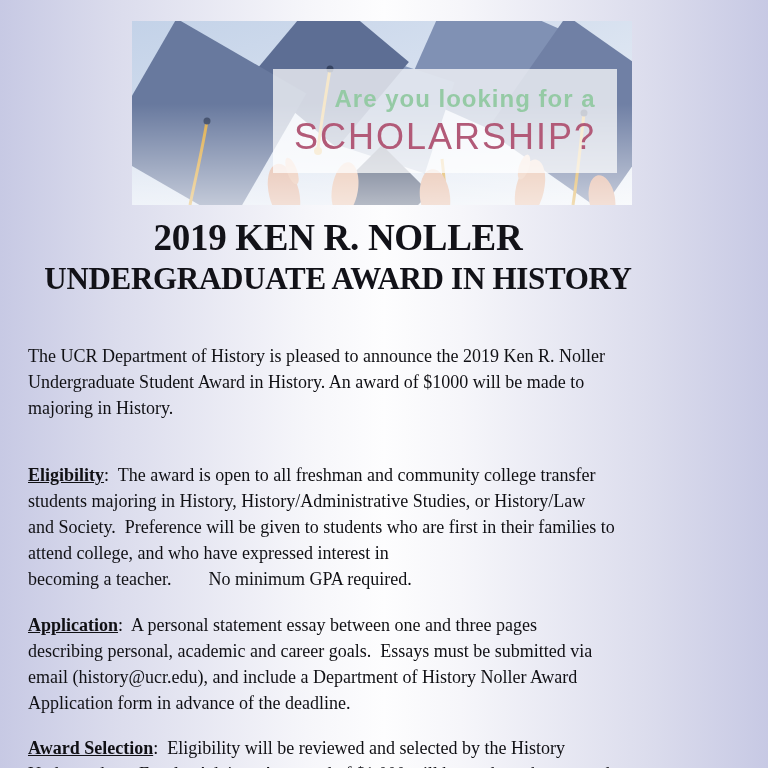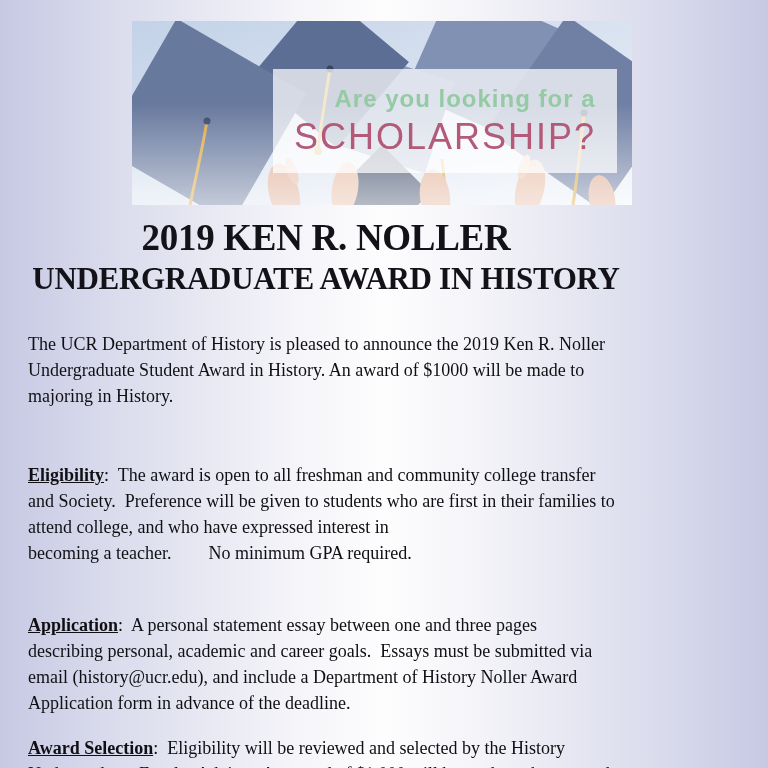--- a/index.html
+++ b/index.html
@@ -17,27 +17,27 @@
   }
   .hero-q{
     margin-top:16px;font-family:"Liberation Sans",sans-serif;font-weight:bold;
     font-size:24px;line-height:28px;letter-spacing:1px;color:#95caa5;margin-left:40px;
   }
   .hero-s{
     margin-top:4px;font-family:"Liberation Sans",sans-serif;font-weight:normal;
     font-size:36px;line-height:40px;letter-spacing:2px;color:#b25a78;
   }
   
-  .title{position:absolute;left:0;top:216px;width:652px;text-align:center;font-weight:bold;color:#121218;}
+  .title{position:absolute;left:0;top:216px;width:652px;text-align:center;font-weight:bold;color:#121218;padding-left:12px;}
   .title-1{font-size:37px;line-height:44px;letter-spacing:-0.3px;}
   .title-2{font-size:31px;line-height:37px;letter-spacing:-0.3px;}
   
   .block{position:absolute;left:28px;width:716px;font-size:18px;line-height:26px;}
   .block .line{white-space:pre;}
-  .intro{top:331px;}
+  .intro{top:343px;}
   .elig{top:462px;}
   .app{top:612px;}
   .award{top:735px;}
   .h{font-weight:bold;text-decoration:underline;}
   .u{margin-left:28px;}
 </style>
 </head>
 <body>
 
 <div class="page">
@@ -109,20 +109,21 @@
   </div>
 
   <div class="block intro">
     <div class="line">The UCR Department of History is pleased to announce the 2019 Ken R. Noller</div>
     <div class="line">Undergraduate Student Award in History. An award of $1000 will be made to</div>
     <div class="line">majoring in History.</div>
   </div>
 
   <div class="block elig">
     <div class="line"><span class="h">Eligibility</span><span>:  The award is open to all freshman and community college transfer</span></div>
+    <div class="line">students majoring in History, History/Administrative Studies, or History/Law</div>
     <div class="line">and Society.  Preference will be given to students who are first in their families to</div>
     <div class="line">attend college, and who have expressed interest in</div>
     <div class="line"><span>becoming a teacher.  </span><span class="u">No minimum GPA required.</span></div>
   </div>
 
   <div class="block app">
     <div class="line"><span class="h">Application</span><span>:  A personal statement essay between one and three pages</span></div>
     <div class="line">describing personal, academic and career goals.  Essays must be submitted via</div>
     <div class="line">email (history@ucr.edu), and include a Department of History Noller Award</div>
     <div class="line">Application form in advance of the deadline.</div>

